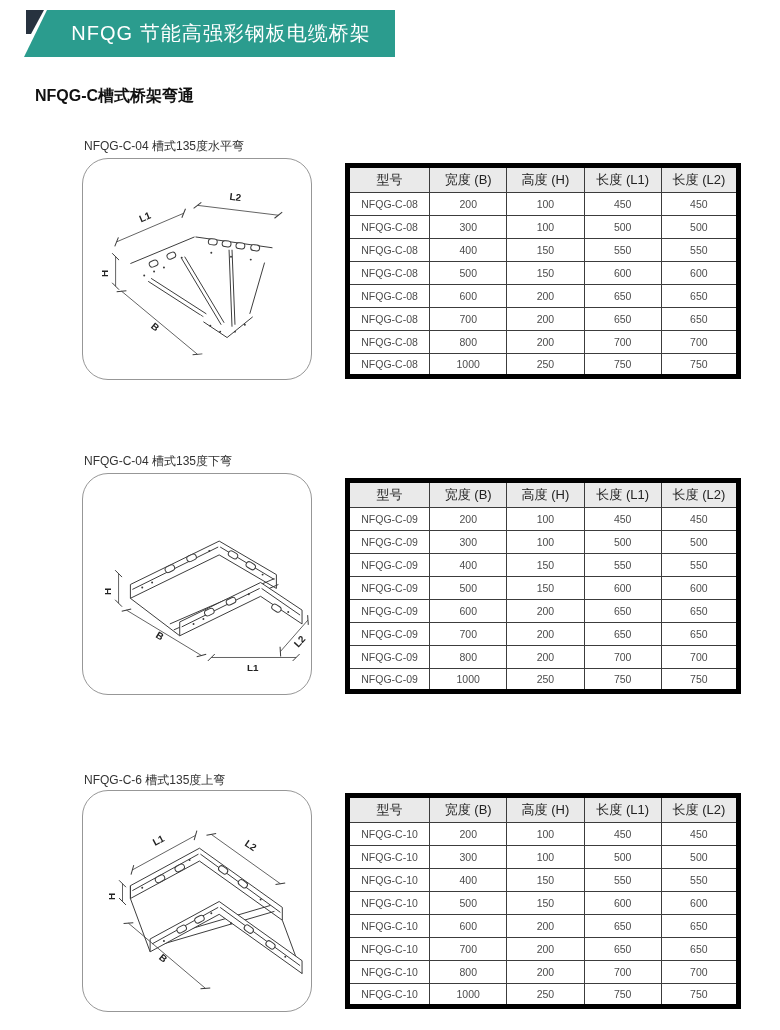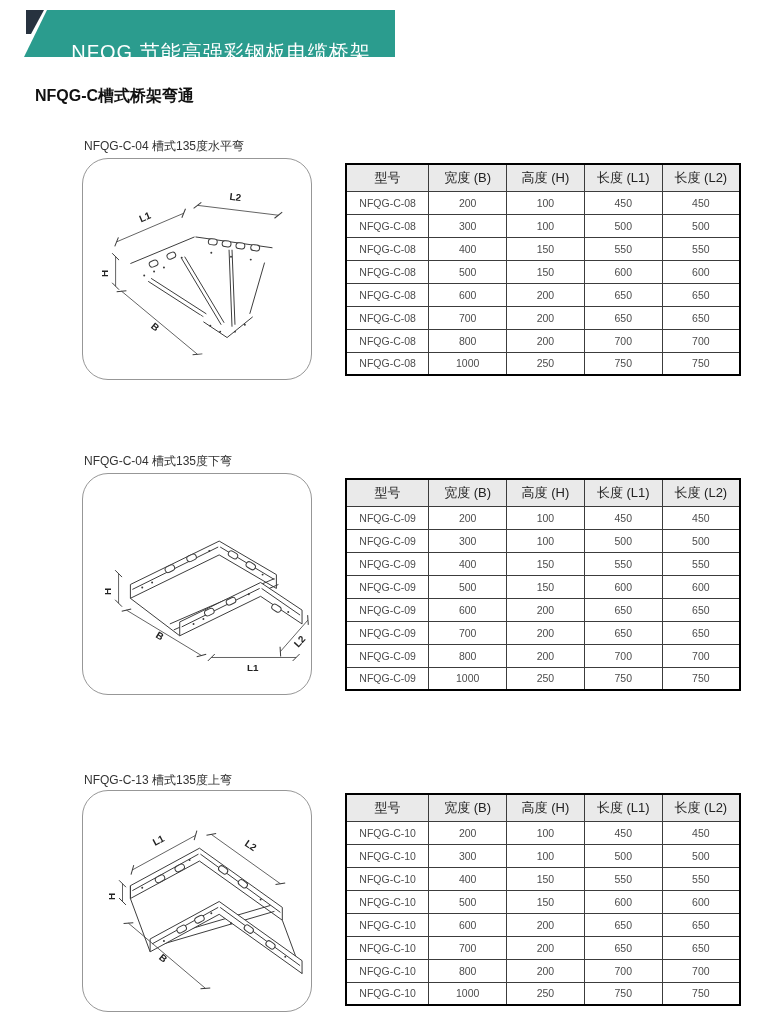--- a/index.html
+++ b/index.html
@@ -5,37 +5,37 @@
   * { margin:0; padding:0; box-sizing:border-box; }
   body { background:#ffffff; font-family:"Liberation Sans", sans-serif; }
   .page {
     position:relative; width:780px; height:1030px; background:#fff; overflow:hidden;
   }
   
   .banner-svg { position:absolute; left:0; top:0; }
   .banner-title {
     position:absolute; left:47px; top:10px; width:348px; height:47px;
     line-height:47px; text-align:center; color:#ffffff; font-size:20px;
-    letter-spacing:1px; white-space:nowrap;margin-top:19px;
+    letter-spacing:1px; white-space:nowrap;
   }
   
   .page-heading {
     position:absolute; left:35px; top:86px; font-size:16px; font-weight:bold; color:#111;
   }
   
   .section-label { position:absolute; left:84px; font-size:12px; color:#333; }
   .drawing-box {
     position:absolute; left:82px; width:230px; height:222px;
     border:1.5px solid #979797; border-radius:26px; background:#fff;
   }
   .drawing-box svg { display:block; }
   .spec-table {
     position:absolute; left:345px; width:396px;
     border-collapse:collapse; table-layout:fixed; background:#fff;
-    border:2px solid #000000;
+    border:5px solid #000000;
   }
   .spec-table th, .spec-table td {
     border:1px solid #3c3c3c; text-align:center; vertical-align:middle;
   }
   .spec-table th {
     background:#eaeaea; height:27px; font-size:13px; font-weight:normal; color:#222;
   }
   .spec-table th:first-child { width:21%; }
   .spec-table td { height:23px; font-size:10.5px; color:#4c4c4c; }
   
@@ -298,21 +298,21 @@
         <tr>
           <td>NFQG-C-09</td>
           <td>1000</td>
           <td>250</td>
           <td>750</td>
           <td>750</td>
         </tr>
       </tbody>
     </table>
 
-  <div class="section-label" style="top:772px;">NFQG-C-13 槽式135度上弯</div>
+  <div class="section-label" style="top:772px;">NFQG-C-6 槽式135度上弯</div>
 
   <div class="drawing-box" style="top:790px;">
     <svg class="dw" width="227" height="219" viewBox="0 0 230 222">
       <g>
 
         <path class="face" d="M48,96 L118,58 L202,118 L202,131 L118,71 L48,109 Z"></path>
         <line x1="48" y1="96" x2="48" y2="109"></line>
         <line x1="50" y1="101" x2="117" y2="64"></line>
         <line x1="119" y1="64" x2="200" y2="123"></line>
         <rect class="slot" x="73" y="86" width="10" height="6" rx="3" transform="rotate(-28 78 89)"></rect>

